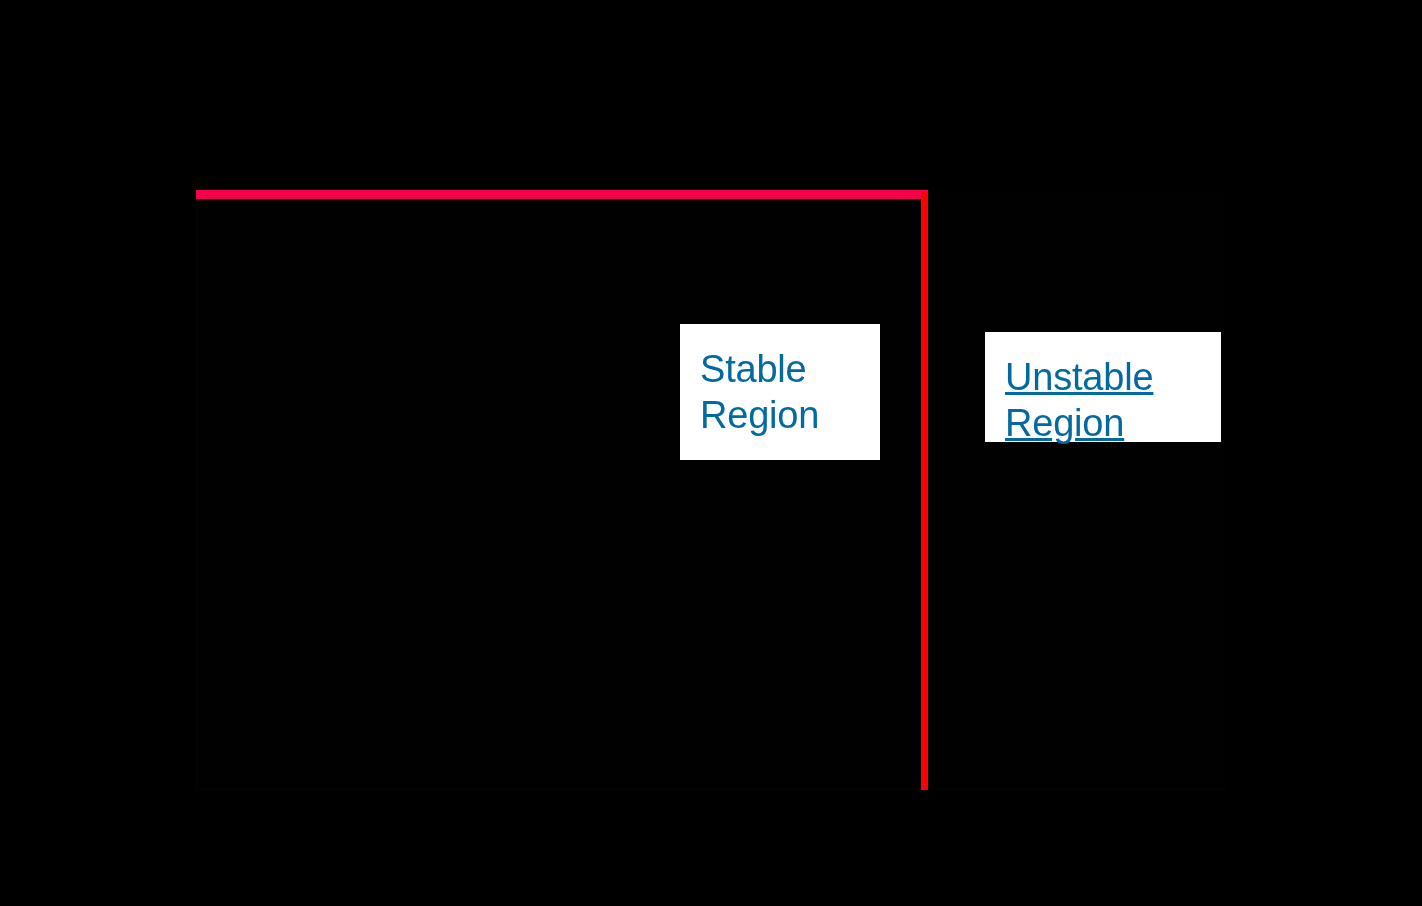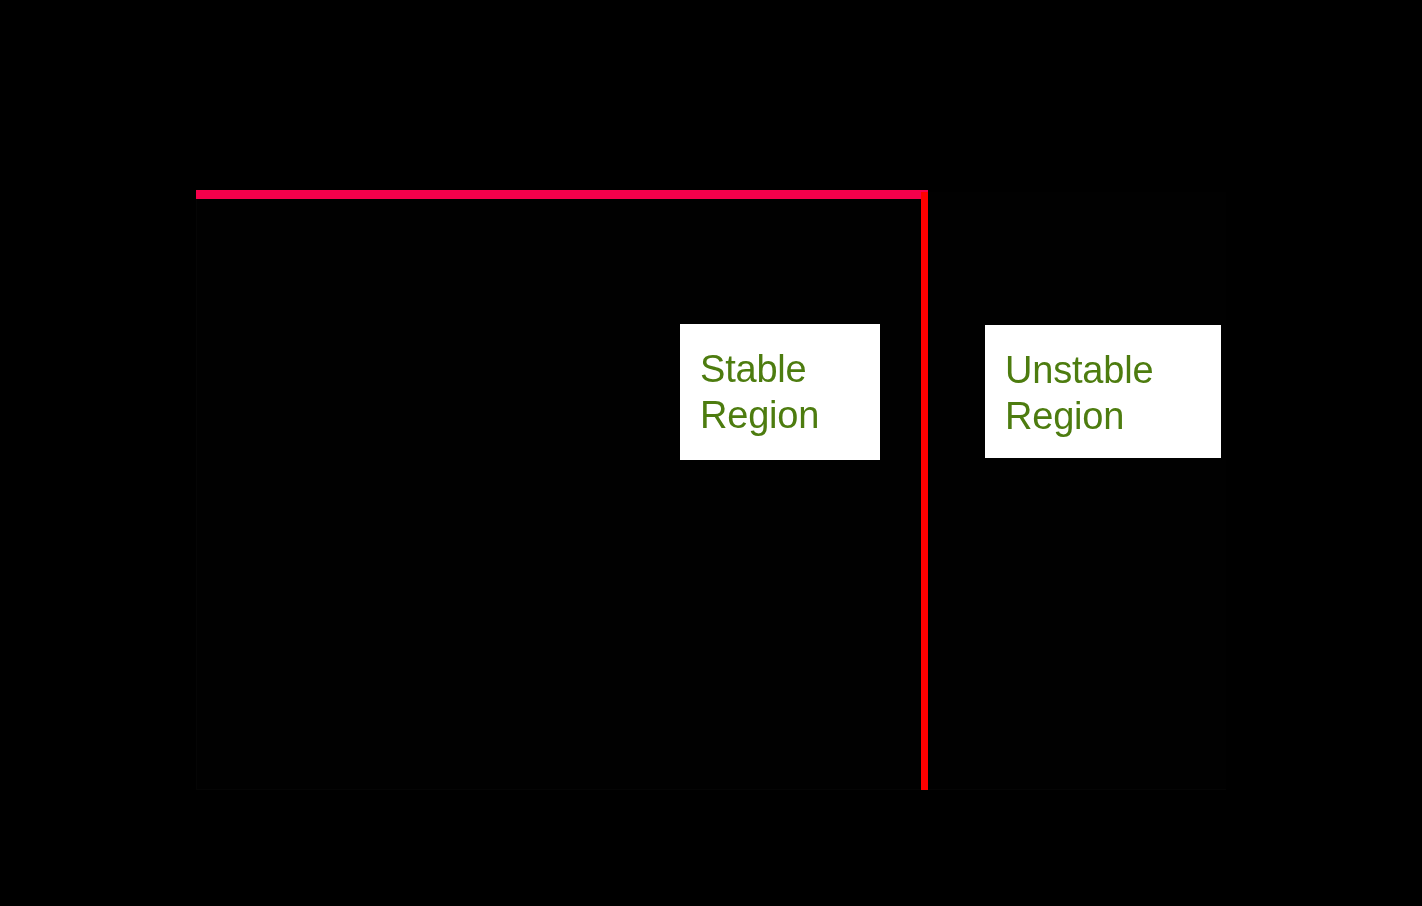--- a/index.html
+++ b/index.html
@@ -41,39 +41,40 @@
     position: absolute;
     left: 921px;
     top: 192px;
     width: 7px;
     height: 598px;
     background: #ff0000;
   }
   .region-label {
     position: absolute;
     background: #ffffff;
-    color: #4d7c0f;
+    color: #0369a1;
     font-size: 38px;
     line-height: 46px;
     letter-spacing: -0.2px;
     box-sizing: border-box;
     padding: 22px 8px 0 20px;
     white-space: pre-line;
   }
   #stable-label {
     left: 680px;
     top: 324px;
     width: 200px;
     height: 136px;
   }
   #unstable-label {
     left: 985px;
-    top: 325px;
+    top: 332px;
     width: 236px;
-    height: 133px;
+    height: 110px;
+    text-decoration: underline;
   }
 </style>
 </head>
 <body>
 
 <div id="stage">
 
   <div class="plot-area"></div>
 
   <div class="boundary-h"></div>

